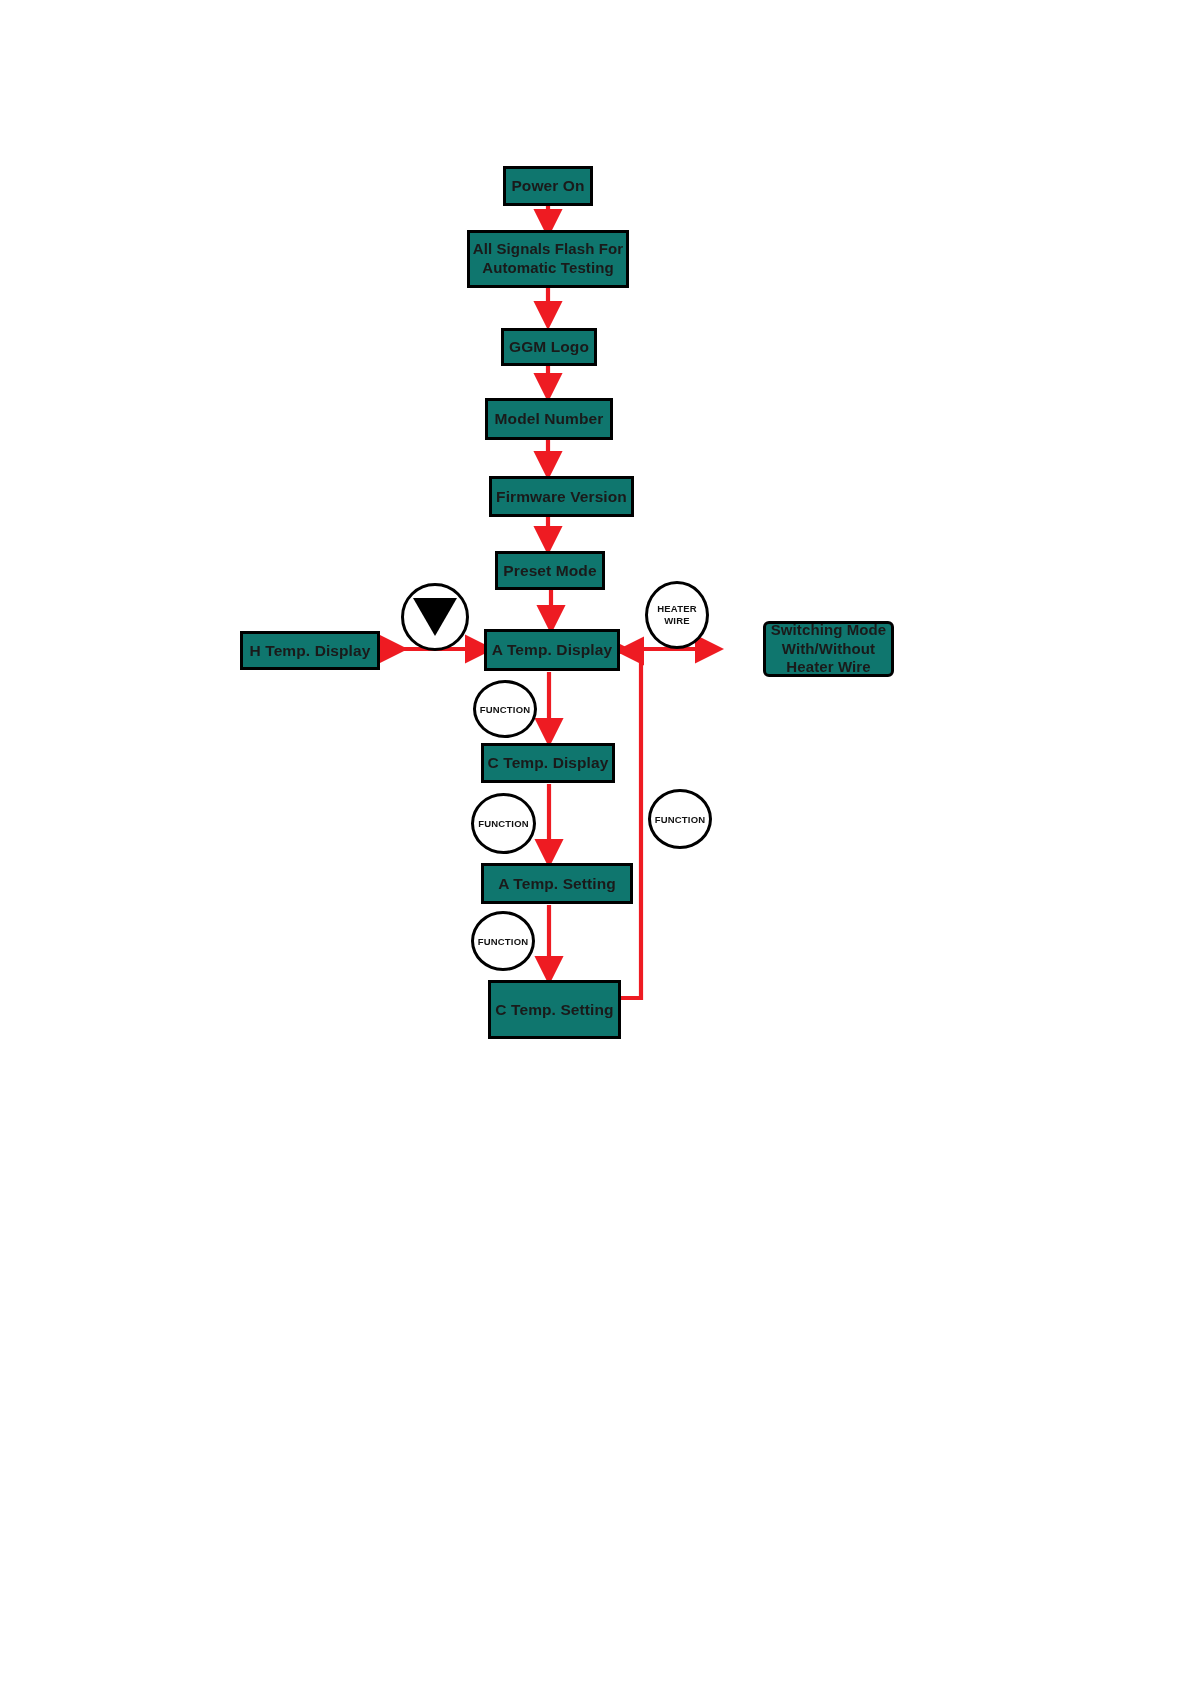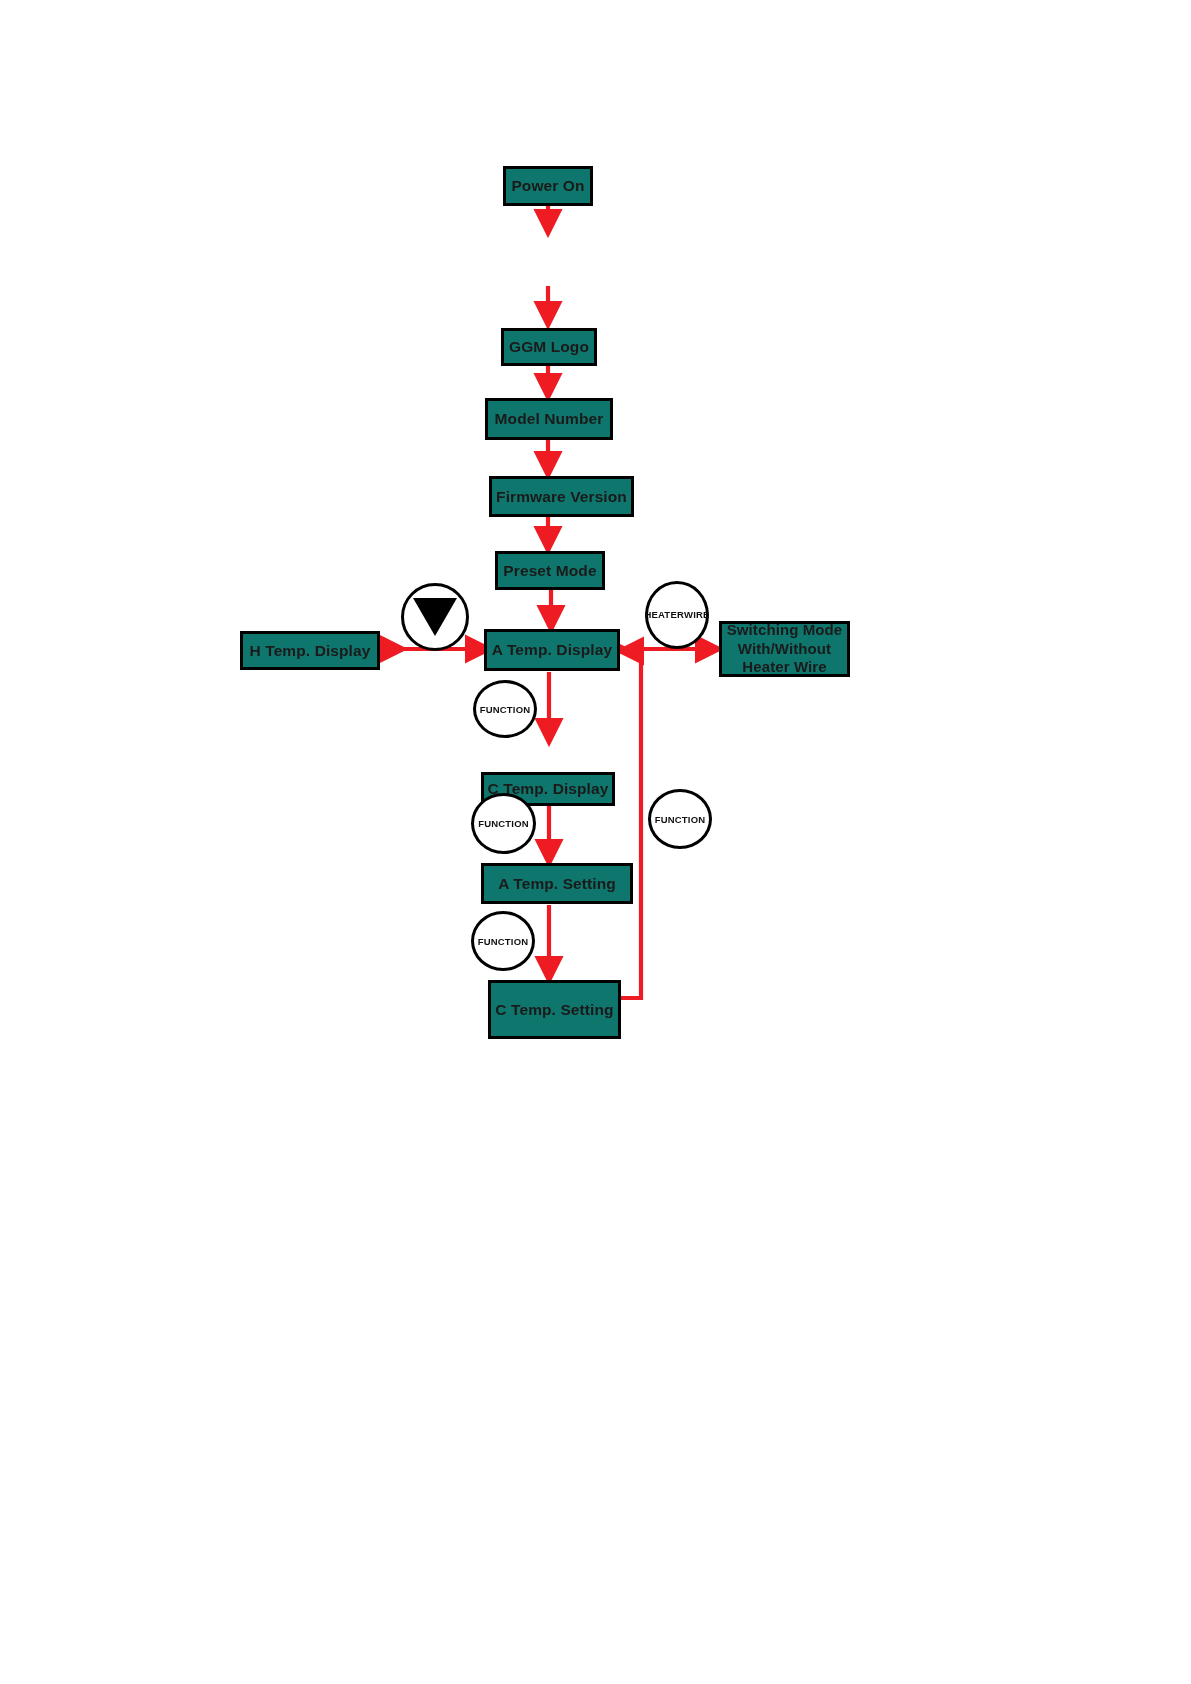--- a/index.html
+++ b/index.html
@@ -114,20 +114,24 @@
       <line x1="549" y1="905" x2="549" y2="975" marker-end="url(#ah)"></line>
 
       <path d="M 613 998 L 641 998 L 641 651 L 625 651" marker-end="url(#ah)"></path>
     </g>
   </svg>
 
   <div class="node" style="left:503px; top:166px; width:90px; height:40px;">
     <span>Power On</span>
   </div>
 
+  <div class="node two-line" style="left:467px; top:230px; width:162px; height:58px; flex-direction:column;">
+    <span>All Signals Flash For</span>
+    <span>Automatic Testing</span>
+  </div>
 
   <div class="node" style="left:501px; top:328px; width:96px; height:38px;">
     <span>GGM Logo</span>
   </div>
 
   <div class="node" style="left:485px; top:398px; width:128px; height:42px;">
     <span>Model Number</span>
   </div>
 
   <div class="node" style="left:477px; top:476px; width:145px; height:41px;margin-left:12px;">
@@ -139,43 +143,43 @@
   </div>
 
   <div class="node" style="left:240px; top:631px; width:140px; height:39px;">
     <span>H Temp. Display</span>
   </div>
 
   <div class="node" style="left:484px; top:629px; width:136px; height:42px;">
     <span>A Temp. Display</span>
   </div>
 
-  <div class="node three-line" style="left:719px; top:621px; width:131px; height:56px; flex-direction:column;">
+  <div class="node three-line" style="left:763px; top:621px; width:131px; height:56px; flex-direction:column;border-radius:6px;">
     <span>Switching Mode</span>
     <span>With/Without</span>
     <span>Heater Wire</span>
   </div>
 
-  <div class="node" style="left:481px; top:772px; width:134px; height:34px;">
+  <div class="node" style="left:481px; top:743px; width:134px; height:40px;">
     <span>C Temp. Display</span>
   </div>
 
   <div class="node" style="left:481px; top:863px; width:152px; height:41px;">
     <span>A Temp. Setting</span>
   </div>
 
   <div class="node" style="left:488px; top:980px; width:133px; height:59px;">
     <span>C Temp. Setting</span>
   </div>
 
   <div class="btn-circle down" style="left:401px; top:583px; width:68px; height:68px;">
     <span class="tri-down"></span>
   </div>
 
-  <div class="btn-circle heater" style="left:645px; top:581px; width:64px; height:68px; flex-direction:row;">
+  <div class="btn-circle heater" style="left:645px; top:581px; width:64px; height:68px; flex-direction:column;">
     <span>HEATER</span>
     <span>WIRE</span>
   </div>
 
   <div class="btn-circle fn" style="left:473px; top:680px; width:64px; height:58px;">
     <span>FUNCTION</span>
   </div>
 
   <div class="btn-circle fn" style="left:471px; top:793px; width:65px; height:61px;">
     <span>FUNCTION</span>

